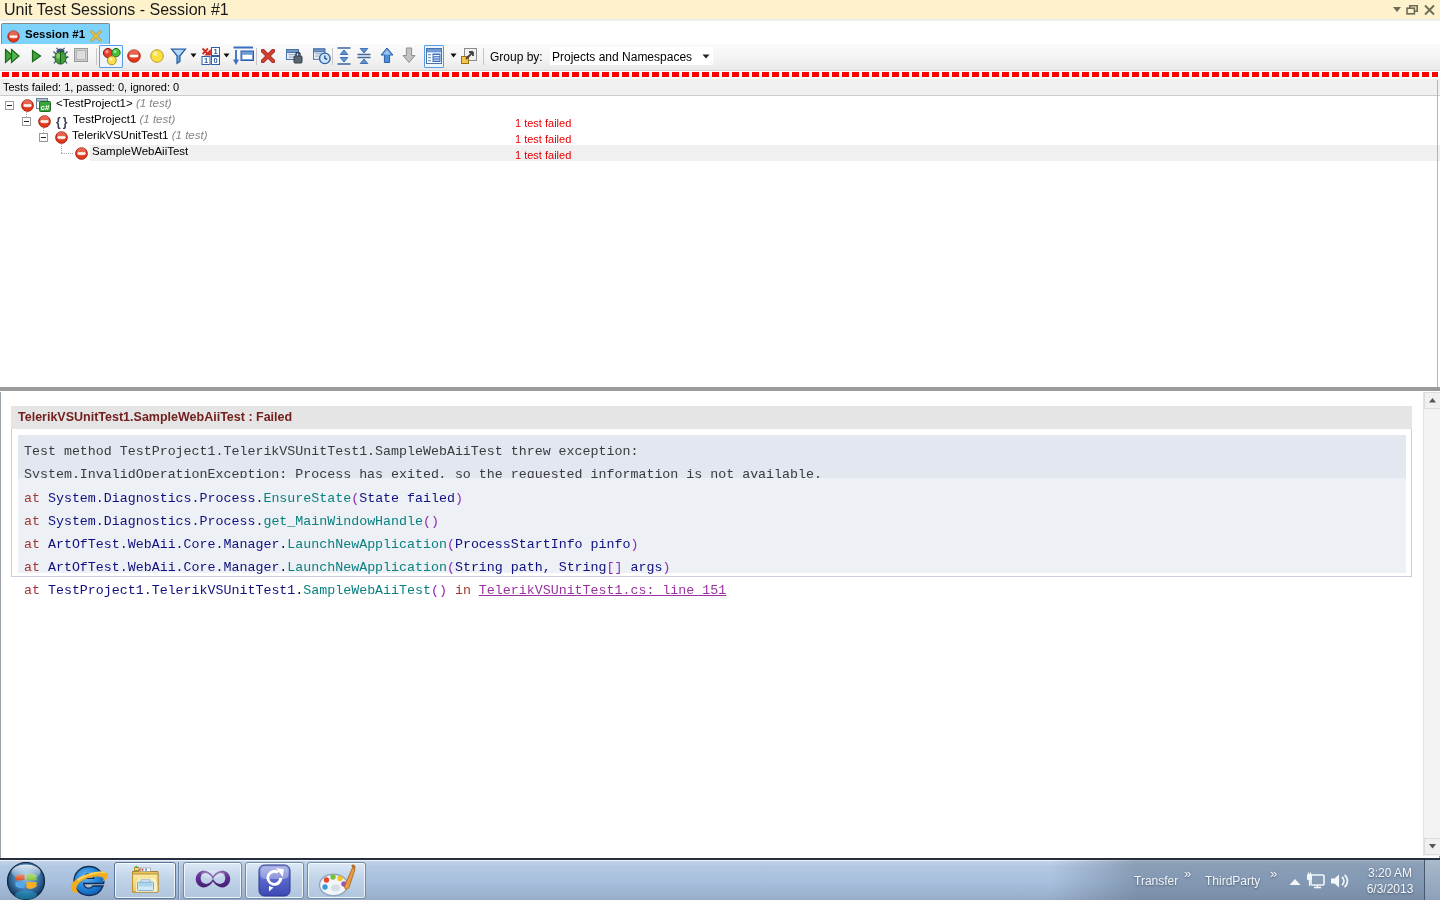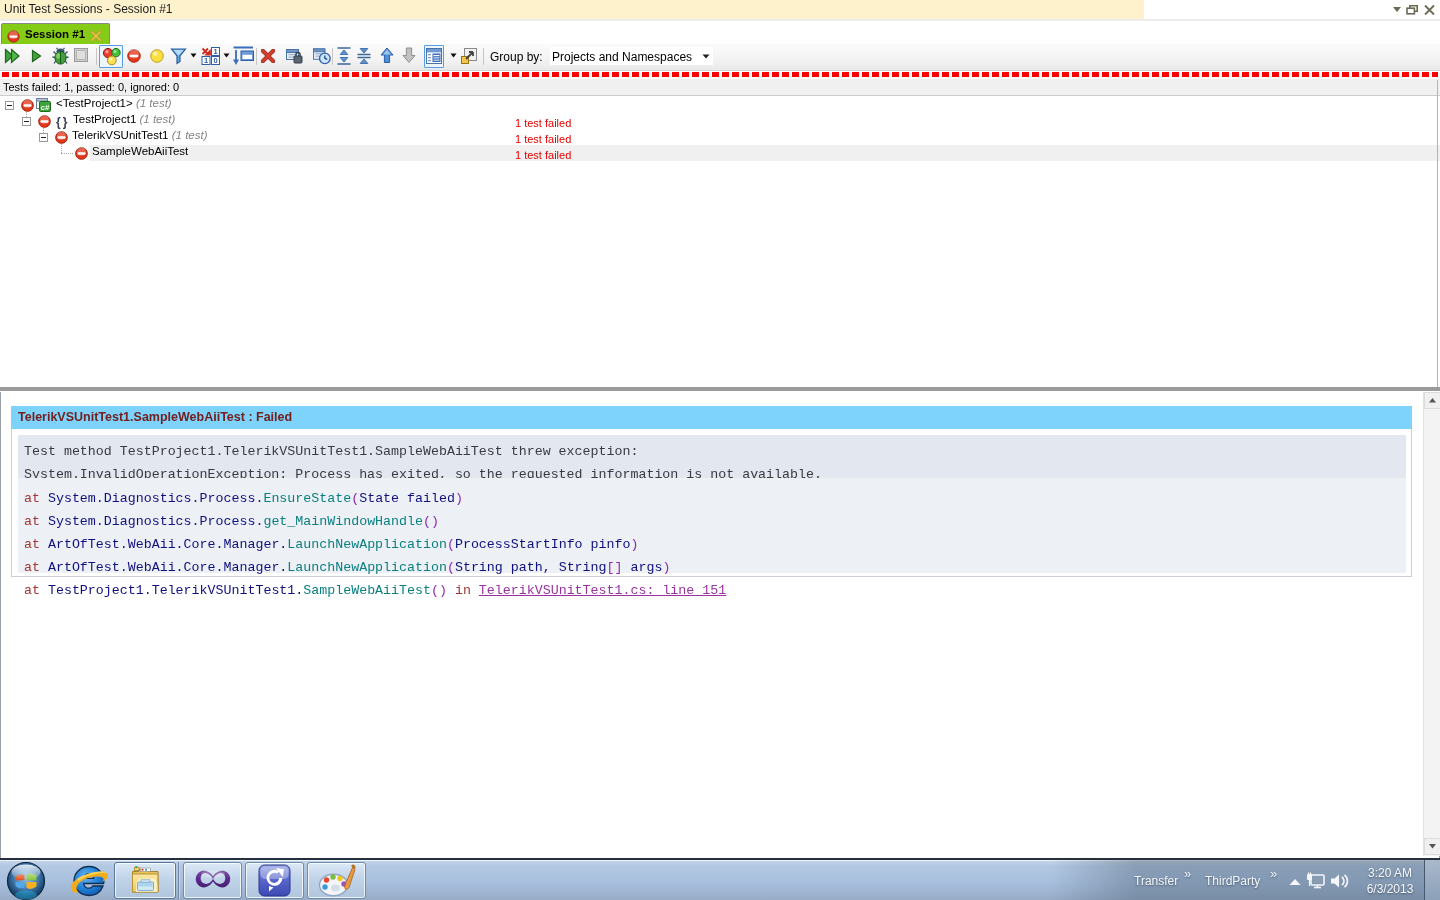--- a/index.html
+++ b/index.html
@@ -1,25 +1,25 @@
 <!DOCTYPE html>
 <html><head>
 <meta charset="utf-8">
 <style>
 * { margin:0; padding:0; box-sizing:border-box; }
 html,body { width:1440px; height:900px; overflow:hidden; background:#fff;
   font-family:"Liberation Sans", sans-serif; }
 .abs { position:absolute; }
-#titlebar { left:0; top:0; width:1144px; height:19px; background:#fef2cc;
-  font-size:12px; color:#1a1a1a; line-height:19px; }
+#titlebar { left:0; top:0; width:1440px; height:19px; background:#fef2cc;
+  font-size:16px; color:#1a1a1a; line-height:19px; }
 #titlebar .t { position:absolute; left:4px; top:0; }
 #tabstrip { left:0; top:19px; width:1440px; height:25px; background:#fff;
   border-top:2px solid #ececec; }
 #tab { position:absolute; left:1px; top:2px; width:109px; height:23px;
-  background:#84cc16; border:1px solid #898989; border-bottom:none;
+  background:#7dd3fc; border:1px solid #898989; border-bottom:none;
   border-radius:2px 2px 0 0; }
 #tab .txt { position:absolute; left:23px; top:4px; font-size:11.5px; font-weight:bold; color:#000; }
 #toolbar { left:0; top:44px; width:1440px; height:27px;
   background:linear-gradient(#fbfbfb,#f3f3f3 60%,#e9e9e9);
   border-bottom:1px solid #d4d4d4; }
 .sep { position:absolute; top:4px; width:1px; height:17px; background:#c6c6c6; }
 .tbtn { position:absolute; top:1px; width:24px; height:23px;
   border:1px solid #569de5; background:#eef5fd; border-radius:1px; }
 #progressrow { left:0; top:71px; width:1440px; height:8px; background:#fff; }
 #progress { position:absolute; left:2px; top:1px; width:1436px; height:5px;
@@ -34,21 +34,21 @@
 .box { position:absolute; width:9px; height:9px; background:#fff;
   border:1px solid #9a9a9a; }
 .box .h { position:absolute; left:1px; top:3px; width:5px; height:1px; background:#222; }
 #selband { position:absolute; left:90px; top:49px; width:1350px; height:16px; background:#f0f0f0; }
 #splitter { left:0; top:387px; width:1440px; height:4px; background:#9b9b9b; }
 #bottompanel { left:0; top:392px; width:1440px; height:466px; background:#fff;
   border-left:1px solid #9aa0a8; border-right:1px solid #9aa0a8; }
 #resultbox { position:absolute; left:10px; top:15px; width:1401px; height:170px;
   border:1px solid #ccd; border-top:none; background:#fff; }
 #pinkhdr { position:absolute; left:-1px; top:-1px; width:1401px; height:23px;
-  background:#7dd3fc; font-size:12.5px; font-weight:bold; color:#73201f; line-height:23px; }
+  background:#e5e5e5; font-size:12.5px; font-weight:bold; color:#73201f; line-height:23px; }
 #pinkhdr span { margin-left:7px; }
 #msgbox { position:absolute; left:6px; top:28px; width:1388px; height:43px;
   background:#e3e7ef; }
 #stackbox { position:absolute; left:6px; top:71px; width:1388px; height:95px;
   background:#edf0f5; }
 .mono { font-family:"Liberation Mono", monospace; font-size:13.3px; line-height:23px; white-space:pre; }
 .msg { color:#3a3a42; }
 .sAt { color:#a03636; }
 .sNs { color:#10107e; }
 .sM { color:#0a8080; }

